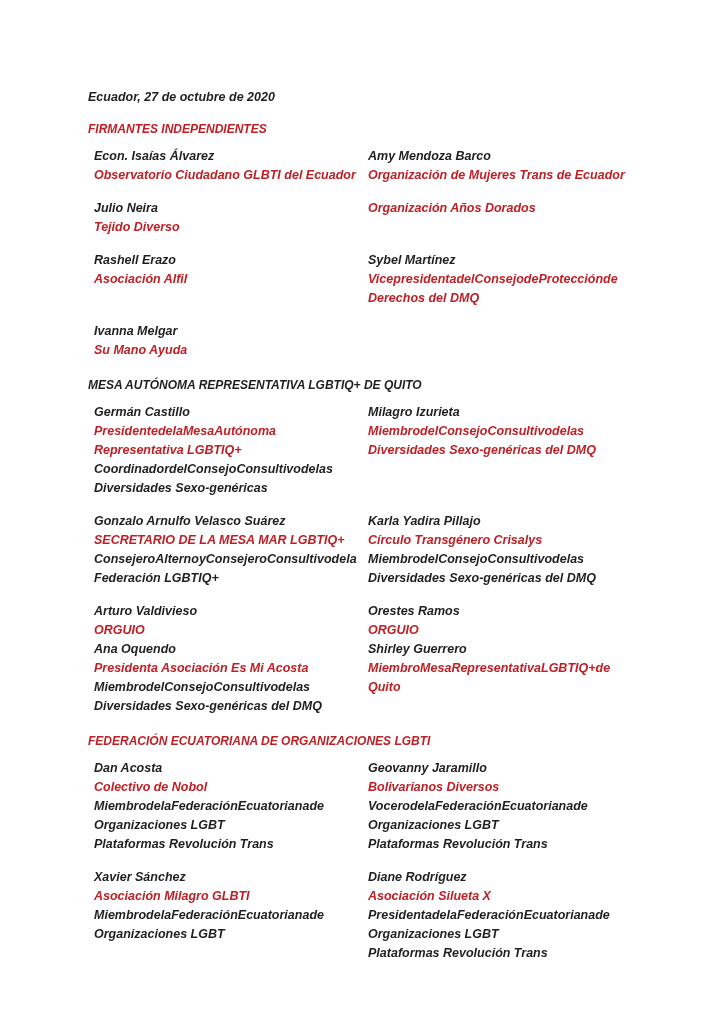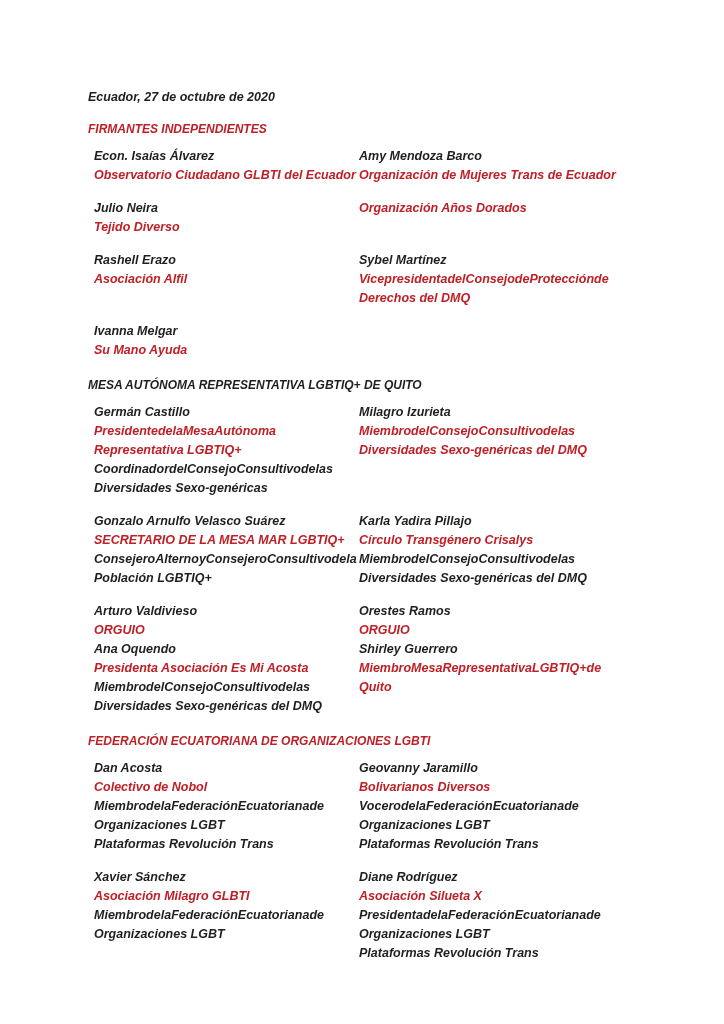--- a/index.html
+++ b/index.html
@@ -36,20 +36,21 @@
     font-size: 12px;
     line-height: 19px;
     font-weight: 700;
     margin: 0 0 8px 0;
     white-space: nowrap;
   }
   .rows { margin-left: 6px; }
   .row {
     display: grid;
     grid-template-columns: 265px 268px;
+    column-gap: 9px;
     margin-top: 14px;
   }
   .row:first-child { margin-top: 0; }
   .entry { min-height: 19px; }
   .line {
     white-space: nowrap;
     min-height: 19px;
     overflow: visible;
   }
   .line.justify {
@@ -157,21 +158,21 @@
               <div class="line c-red">SECRETARIO DE LA MESA MAR LGBTIQ+</div>
               <div class="line justify">
                 <span>Consejero</span>
                 <span>Alterno</span>
                 <span>y</span>
                 <span>Consejero</span>
                 <span>Consultivo</span>
                 <span>de</span>
                 <span>la</span>
               </div>
-              <div class="line">Población LGBTIQ+</div>
+              <div class="line">Federación LGBTIQ+</div>
             </div>
             <div class="entry">
               <div class="line">Karla Yadira Pillajo</div>
               <div class="line c-red">Círculo Transgénero Crisalys</div>
               <div class="line justify">
                 <span>Miembro</span>
                 <span>del</span>
                 <span>Consejo</span>
                 <span>Consultivo</span>
                 <span>de</span>

